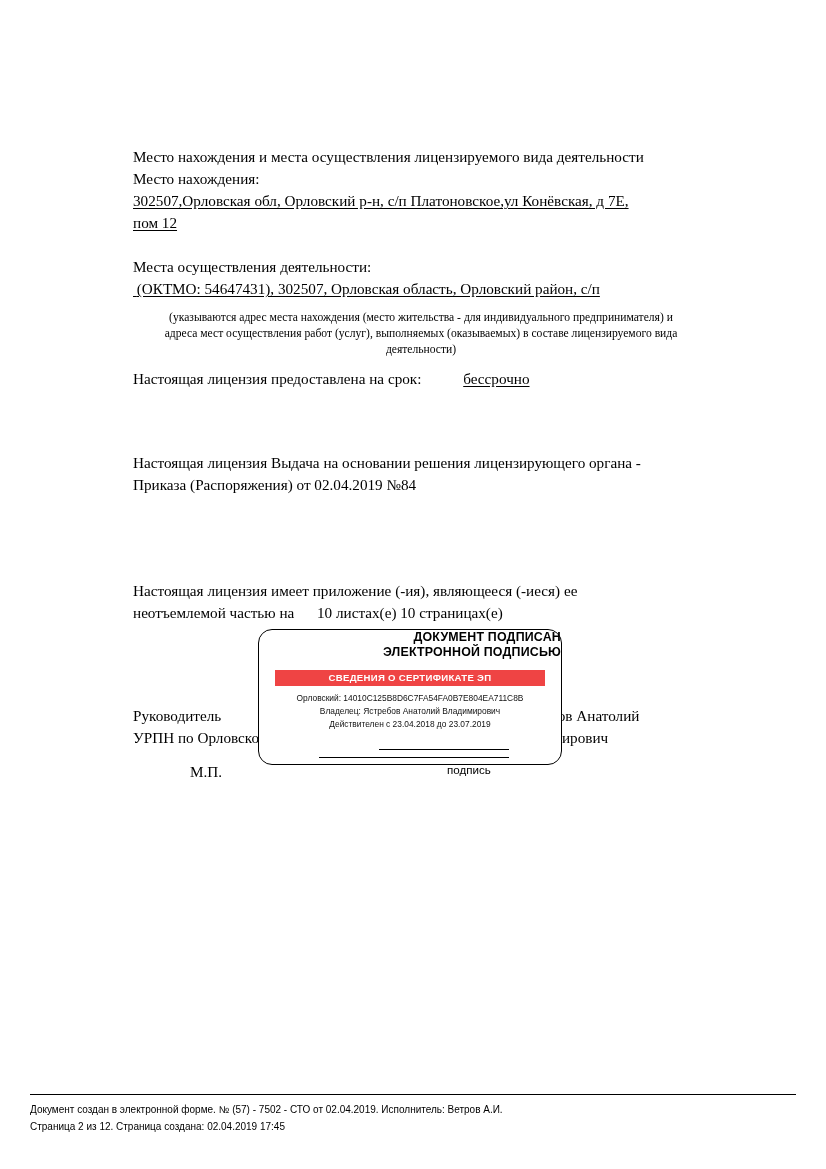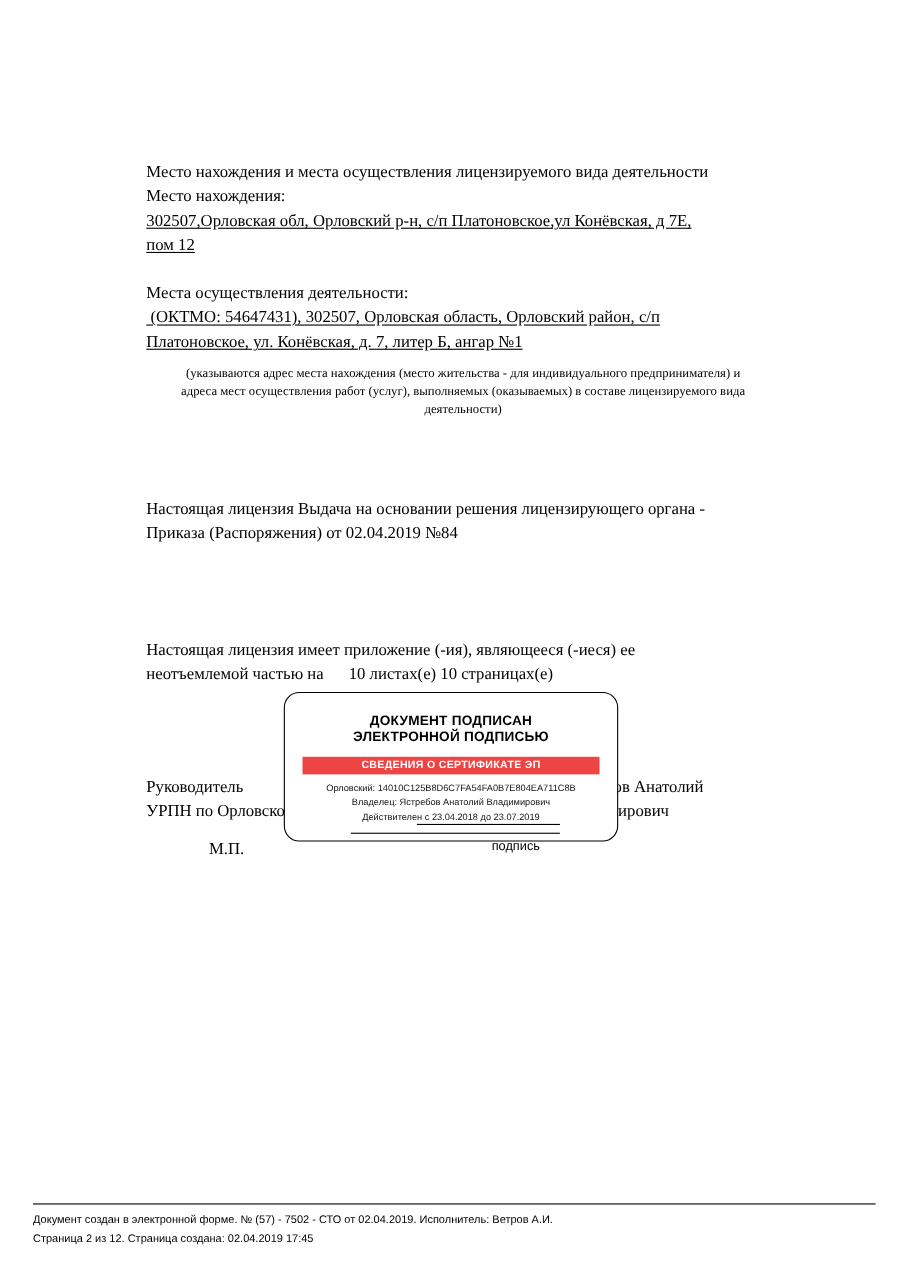--- a/index.html
+++ b/index.html
@@ -65,26 +65,26 @@
     top: 629px;
     width: 304px;
     height: 136px;
     border: 1.6px solid #000;
     border-radius: 14px;
     background: #fff;
     font-family: "Liberation Sans", sans-serif;
     box-sizing: border-box;
   }
   .stamp-title {
-    text-align: center;
+    text-align: right;
     font-size: 12.4px;
     font-weight: bold;
     line-height: 15px;
     letter-spacing: 0.2px;
-    margin-top: 18px;
+    margin-top: 0;
   }
   .stamp-bar {
     margin: 10px 16px 0 16px;
     background: #ef4444;
     color: #fff;
     text-align: center;
     font-size: 9.6px;
     font-weight: bold;
     letter-spacing: 0.3px;
     padding: 2px 0 3px 0;
@@ -174,30 +174,33 @@
 
     <div class="line">Место нахождения и места осуществления лицензируемого вида деятельности</div>
     <div class="line">Место нахождения:</div>
     <div class="line u">302507,Орловская обл, Орловский р-н, с/п Платоновское,ул Конёвская, д 7Е,</div>
     <div class="line u">пом 12</div>
 
     <div class="gap-md"></div>
 
     <div class="line">Места осуществления деятельности:</div>
     <div class="line u"> (ОКТМО: 54647431), 302507, Орловская область, Орловский район, с/п</div>
-    <div class="line u">Платоновское, ул. Конёвская, д. 7, литер Б, ангар №1</div>
 
     <div class="gap-sm"></div>
 
     <div class="note">(указываются адрес места нахождения (место жительства - для индивидуального предпринимателя) и</div>
     <div class="note">адреса мест осуществления работ (услуг), выполняемых (оказываемых) в составе лицензируемого вида</div>
     <div class="note">деятельности)</div>
 
     <div class="gap-sm"></div>
 
+    <div class="term-row">
+      <span>Настоящая лицензия предоставлена на срок:</span>
+      <span class="term-value">бессрочно</span>
+    </div>
 
     <div class="gap-xl"></div>
 
     <div class="line">Настоящая лицензия Выдача на основании решения лицензирующего органа -</div>
     <div class="line">Приказа (Распоряжения) от 02.04.2019 №84</div>
 
     <div style="height:84px"></div>
 
     <div class="line">Настоящая лицензия имеет приложение (-ия), являющееся (-иеся) ее</div>
     <div class="line">неотъемлемой частью на      10 листах(е) 10 страницах(е)</div>

